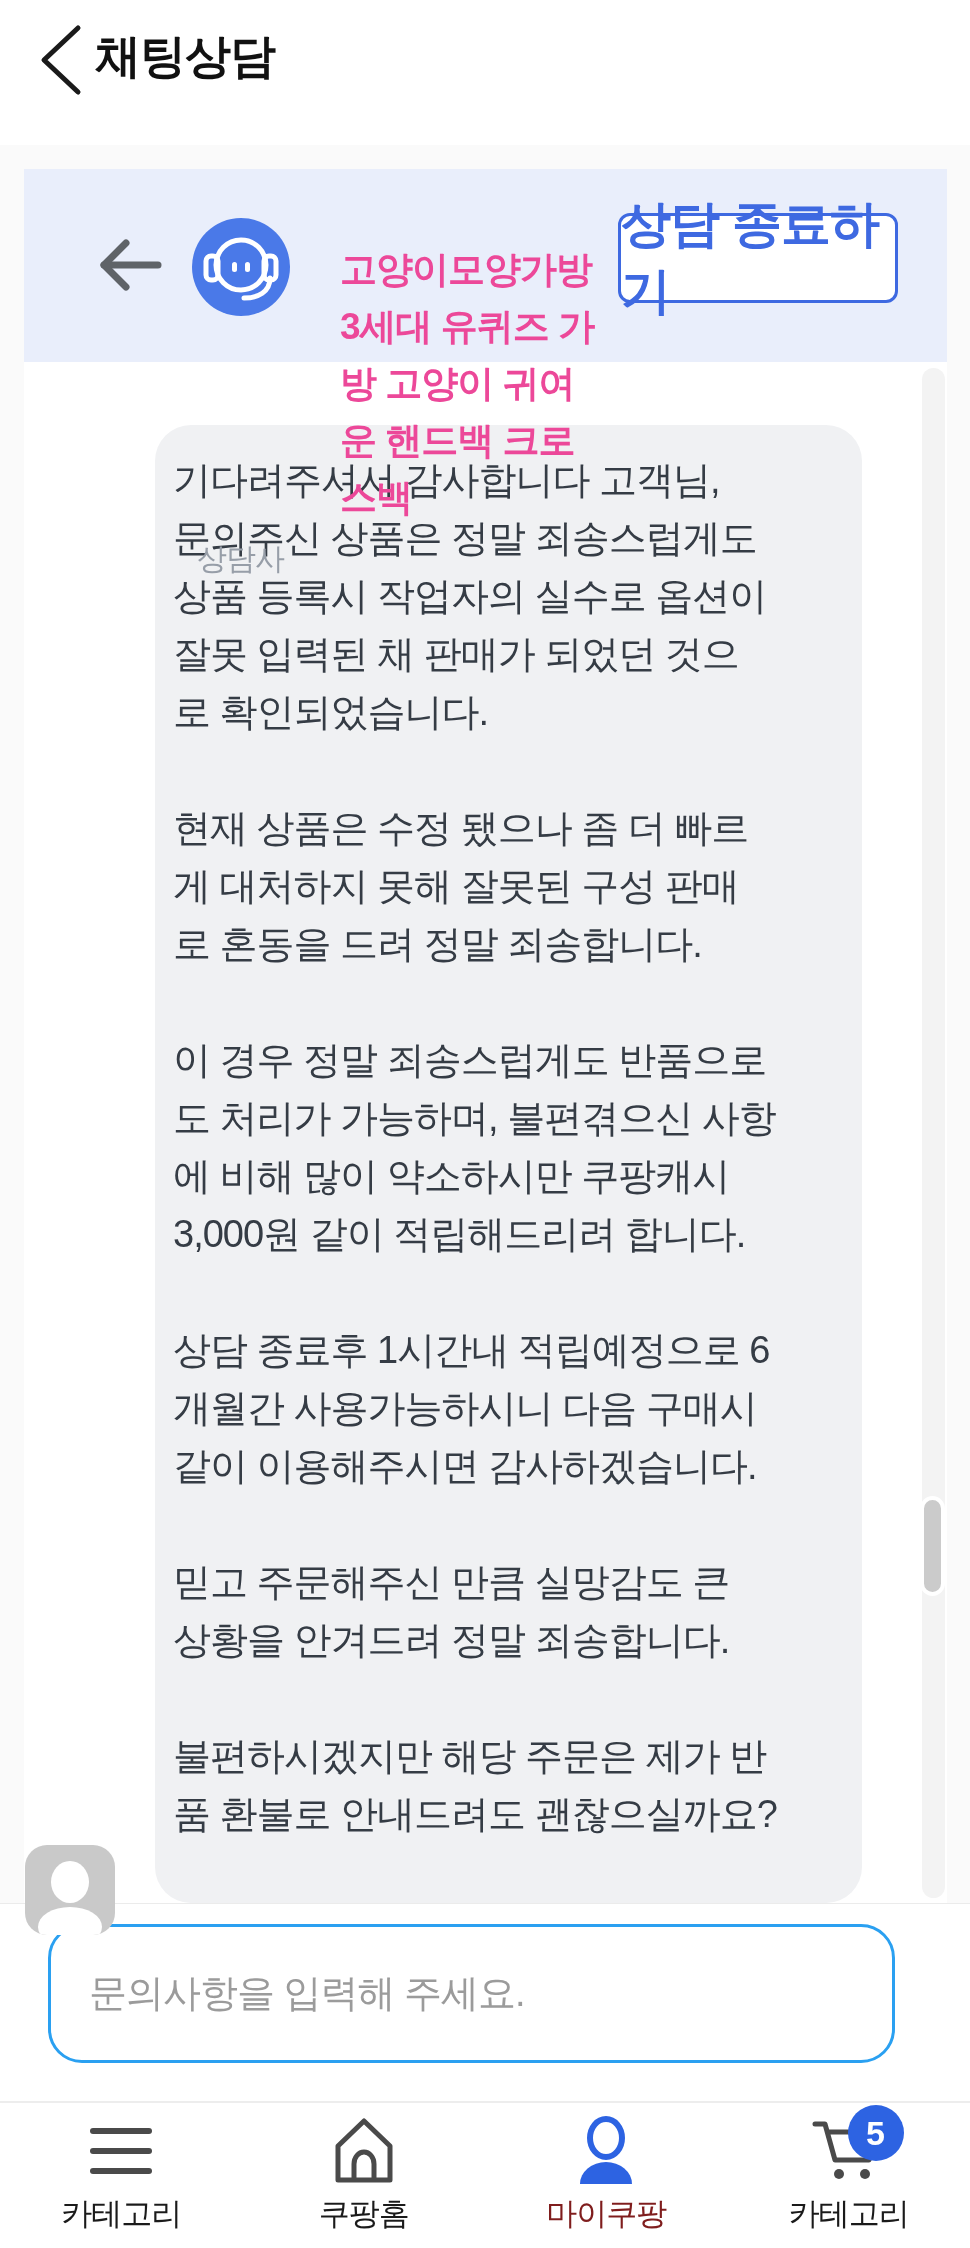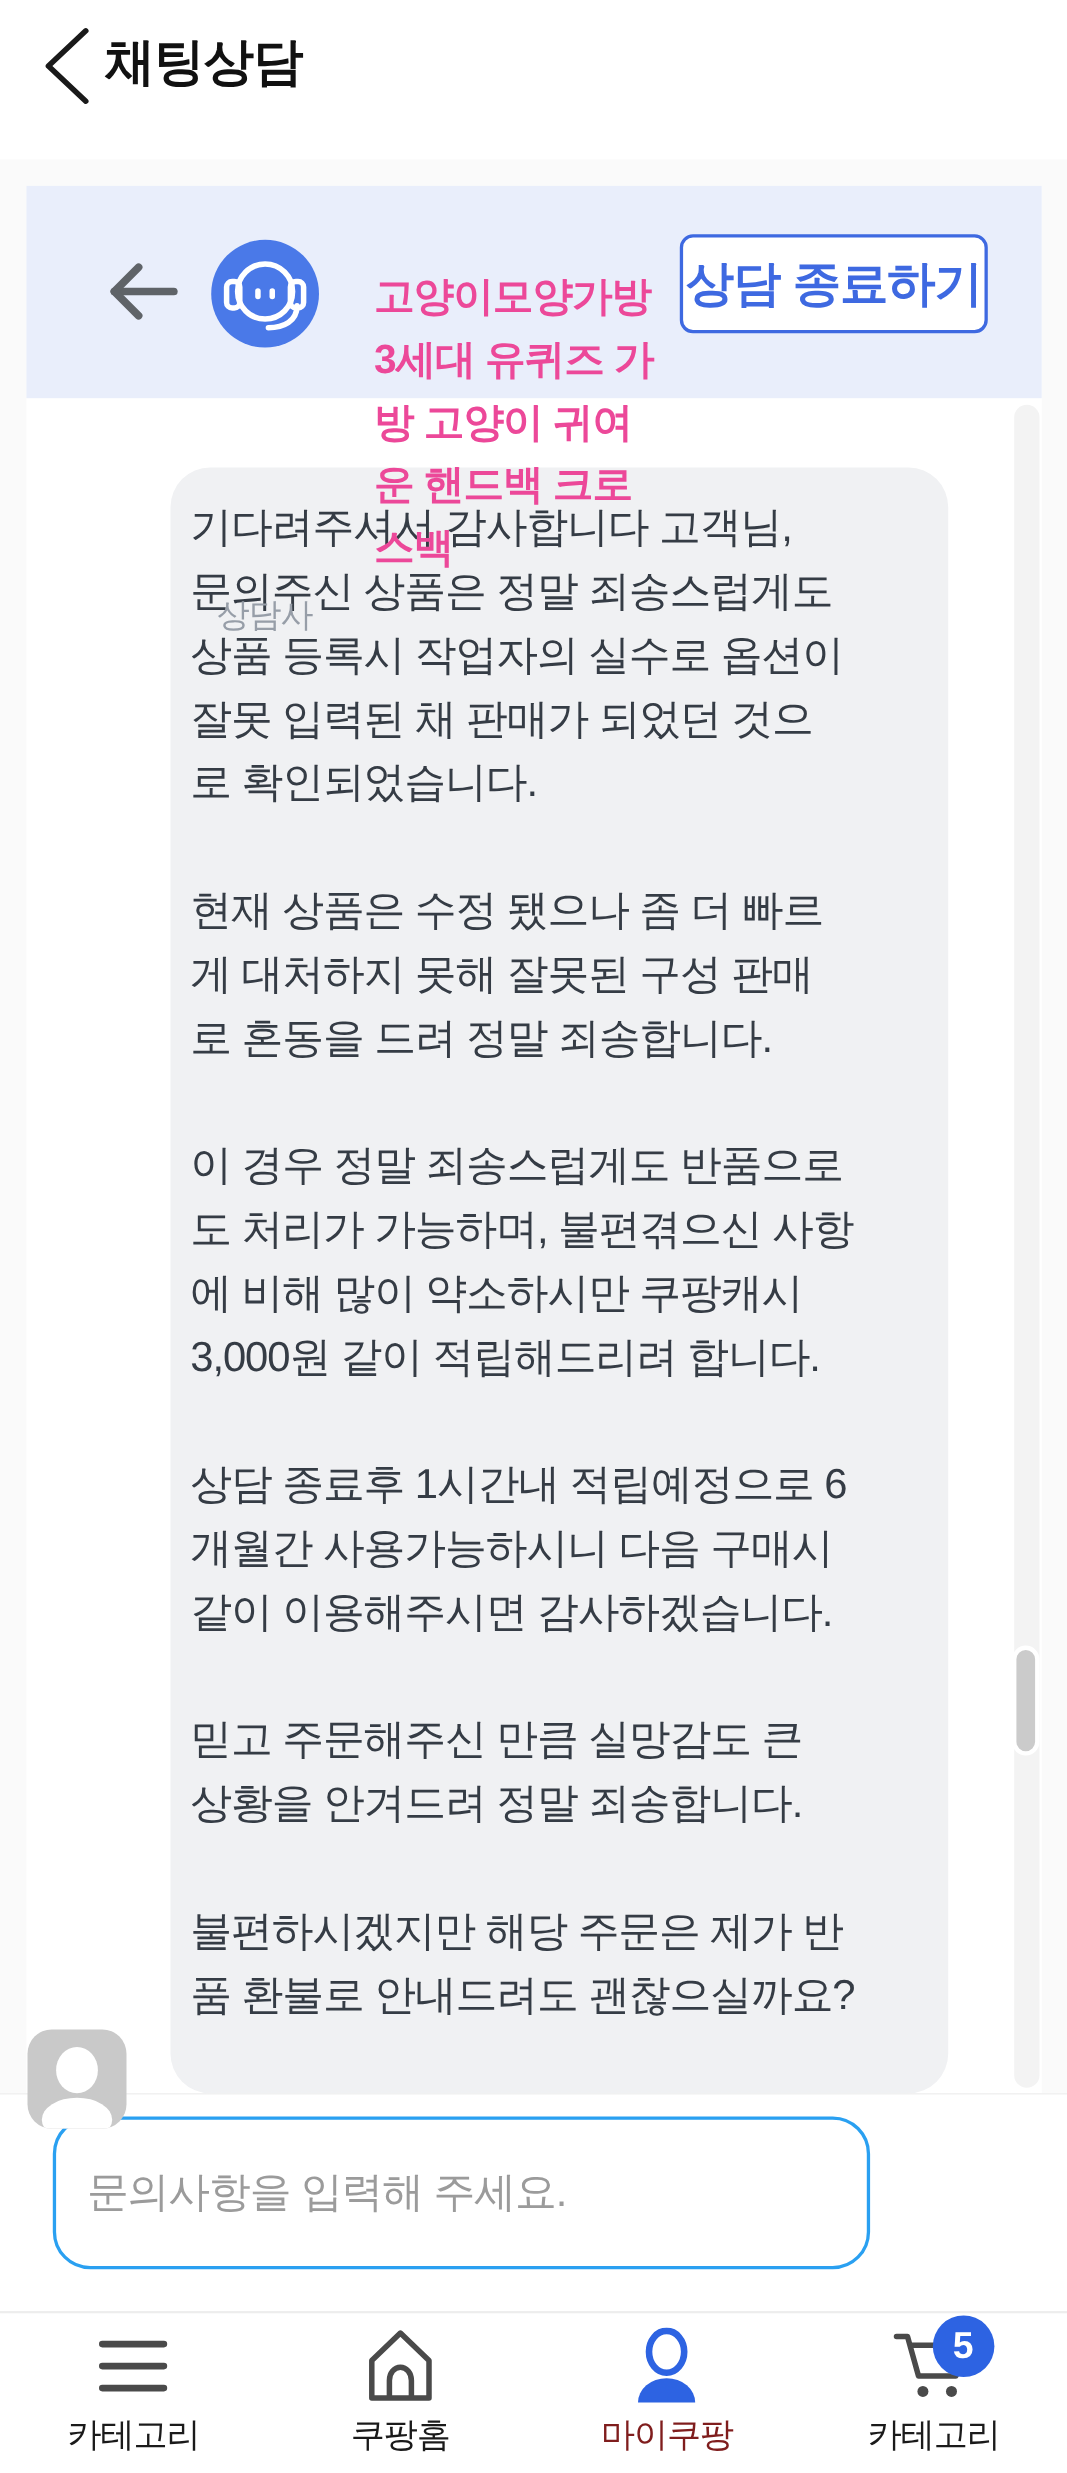--- a/index.html
+++ b/index.html
@@ -15,42 +15,42 @@
   .frame{position:absolute;left:0;top:145px;width:970px;height:1758px;background:#fafafa;}
   .webview{position:absolute;left:24px;top:169px;width:923px;height:1734px;background:#ffffff;}
 
   
   .chat-header{position:absolute;left:0;top:0;width:923px;height:193px;background:#e9eefb;}
   .back-arrow{position:absolute;left:72px;top:68px;width:66px;height:56px;cursor:pointer;}
   .agent-avatar{position:absolute;left:168px;top:49px;width:98px;height:98px;border-radius:50%;background:#4a79e8;}
   .product-title{position:absolute;left:316px;top:72px;width:290px;font-size:37px;line-height:57px;
                  font-weight:700;color:#ec4899;white-space:pre;z-index:6;letter-spacing:-1px;}
   .end-btn{position:absolute;left:594px;top:44px;width:280px;height:90px;background:#fff;border:3px solid #3e69e1;
-           border-radius:12px;color:#3e69e1;font-size:44px;font-weight:700;display:flex;align-items:center;
+           border-radius:12px;color:#3e69e1;font-size:50px;font-weight:700;display:flex;align-items:center;
            justify-content:center;cursor:pointer;letter-spacing:-1px;}
 
   
   .sender-label{position:absolute;left:173px;top:370px;width:120px;font-size:30px;color:#979ea8;z-index:2;letter-spacing:-1px;}
   .bubble{position:absolute;left:131px;top:256px;width:707px;background:#f0f1f3;border-radius:36px;
           padding:26px 20px 60px 18px;z-index:1;}
   .bubble-text{font-size:38px;line-height:58px;color:#353c45;white-space:pre;letter-spacing:-1px;}
   .customer-avatar{position:absolute;left:1px;top:1676px;width:90px;height:90px;border-radius:22px;
                    background:#c9c9c9;overflow:hidden;z-index:1;}
   .customer-avatar .head{position:absolute;left:26px;top:16px;width:38px;height:42px;border-radius:50%;background:#fff;}
   .customer-avatar .body{position:absolute;left:13px;top:62px;width:64px;height:40px;border-radius:50%;background:#fff;}
 
   
   .scroll-track{position:absolute;left:898px;top:199px;width:23px;height:1530px;background:#f3f3f3;border-radius:12px;}
   .scroll-thumb{position:absolute;left:-2px;top:1128px;width:25px;height:100px;background:#cbcbcb;
                 border:4px solid #fff;border-radius:13px;cursor:pointer;}
 
   
   .composer{position:absolute;left:0;top:1903px;width:970px;height:198px;background:#fff;border-top:1px solid #ebebeb;}
-  .composer input{position:absolute;left:48px;top:20px;width:743px;height:139px;border:3px solid #2aa0f1;
-                  border-radius:34px;padding:0 28px;font-size:38px;color:#333;outline:none;letter-spacing:-1px;}
+  .composer input{position:absolute;left:48px;top:20px;width:847px;height:139px;border:3px solid #2aa0f1;
+                  border-radius:34px;padding:0 38px;font-size:38px;color:#333;outline:none;letter-spacing:-1px;}
   .composer input::placeholder{color:#9b9b9b;opacity:1;}
 
   
   .bottom-nav{position:absolute;left:0;top:2101px;width:970px;height:147px;background:#fff;
               border-top:2px solid #ededed;display:flex;}
   .nav-item{flex:1;display:flex;flex-direction:column;align-items:center;justify-content:flex-start;
             padding-top:12px;cursor:pointer;position:relative;}
   .nav-icon{height:72px;display:flex;align-items:center;justify-content:center;}
   .nav-label{font-size:31px;color:#1a1a1a;margin-top:6px;letter-spacing:-1px;}
   .nav-item.active .nav-label{color:#7f1d1d;}

